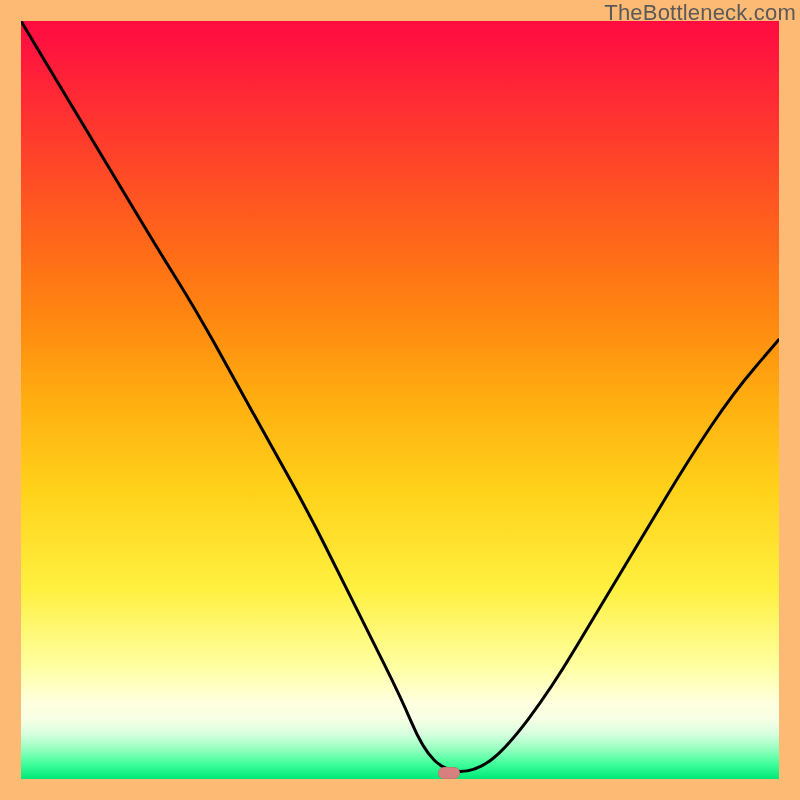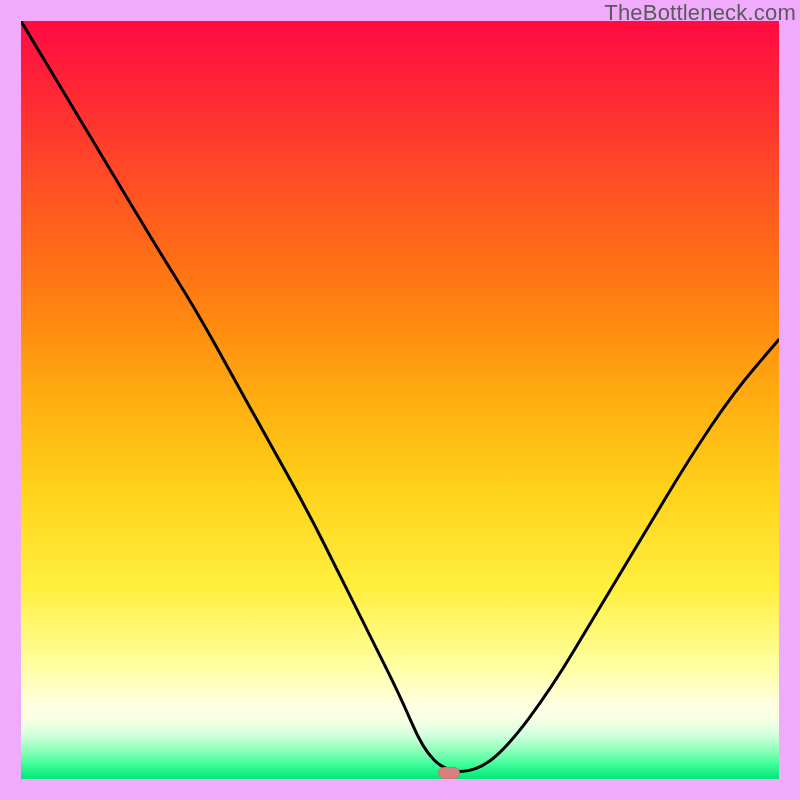--- a/index.html
+++ b/index.html
@@ -8,21 +8,21 @@
     width: 800px;
     height: 800px;
     overflow: hidden;
     font-family: Arial, Helvetica, sans-serif;
     background: #000;
   }
   .frame {
     position: relative;
     width: 800px;
     height: 800px;
-    background: #f0abfc;
+    background: #fdba74;
     text-align: center;
   }
   .plot {
     position: absolute;
     left: 21px;
     top: 21px;
     width: 758px;
     height: 758px;
     overflow: hidden;
   }

